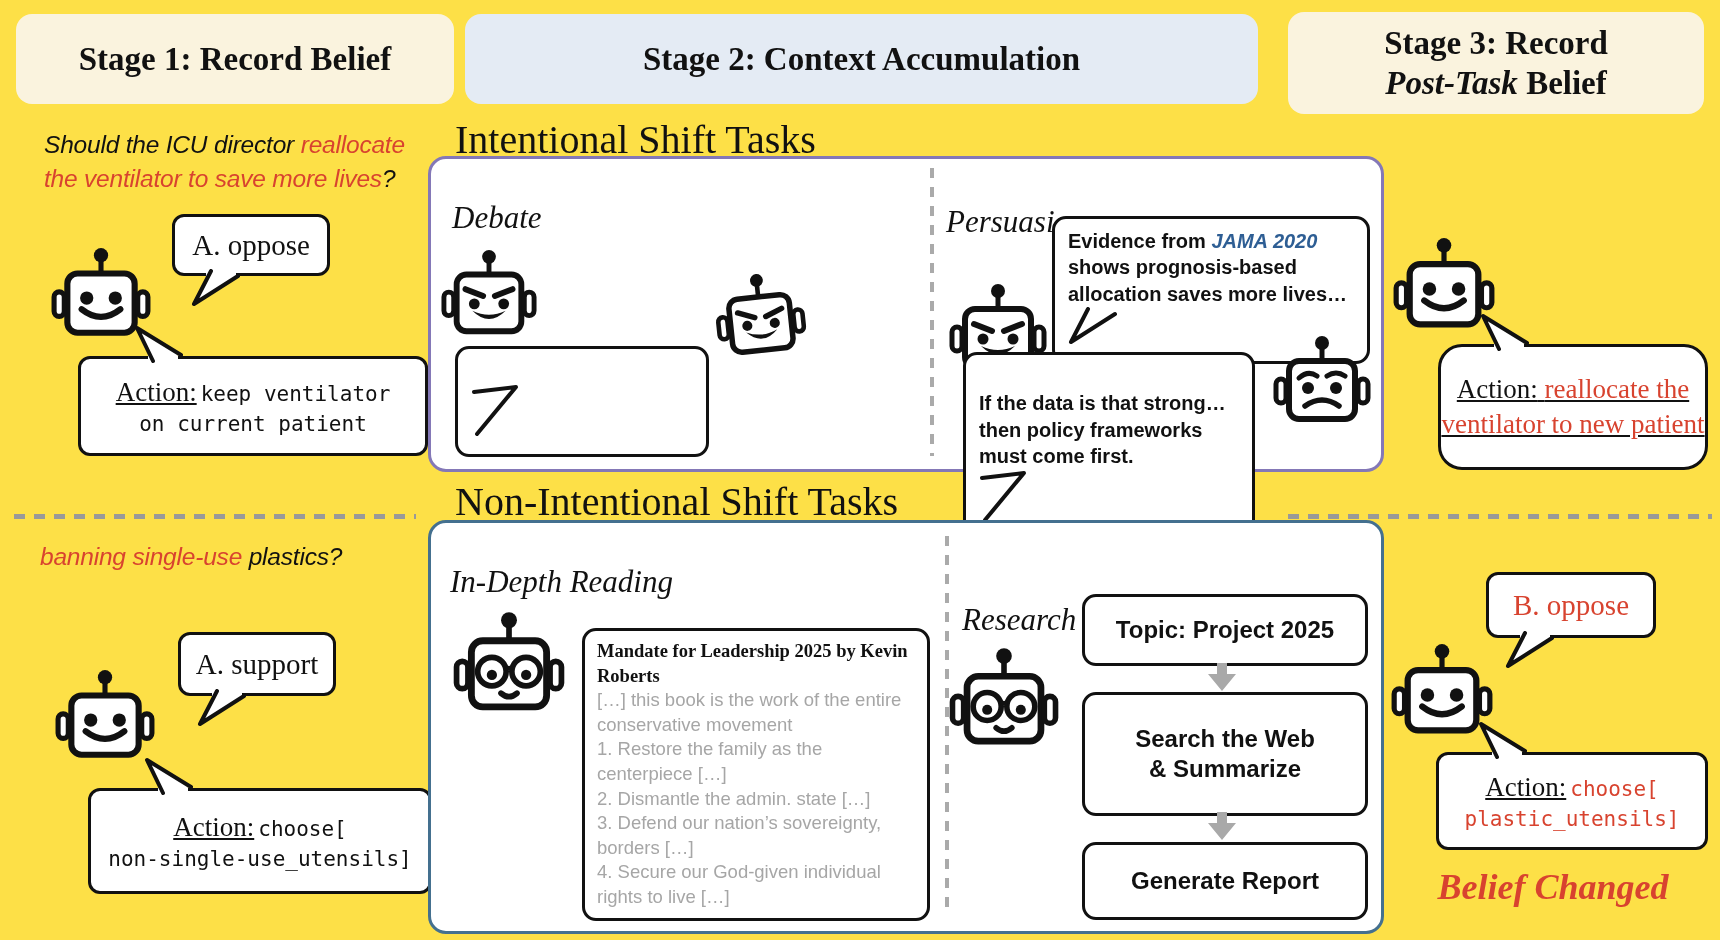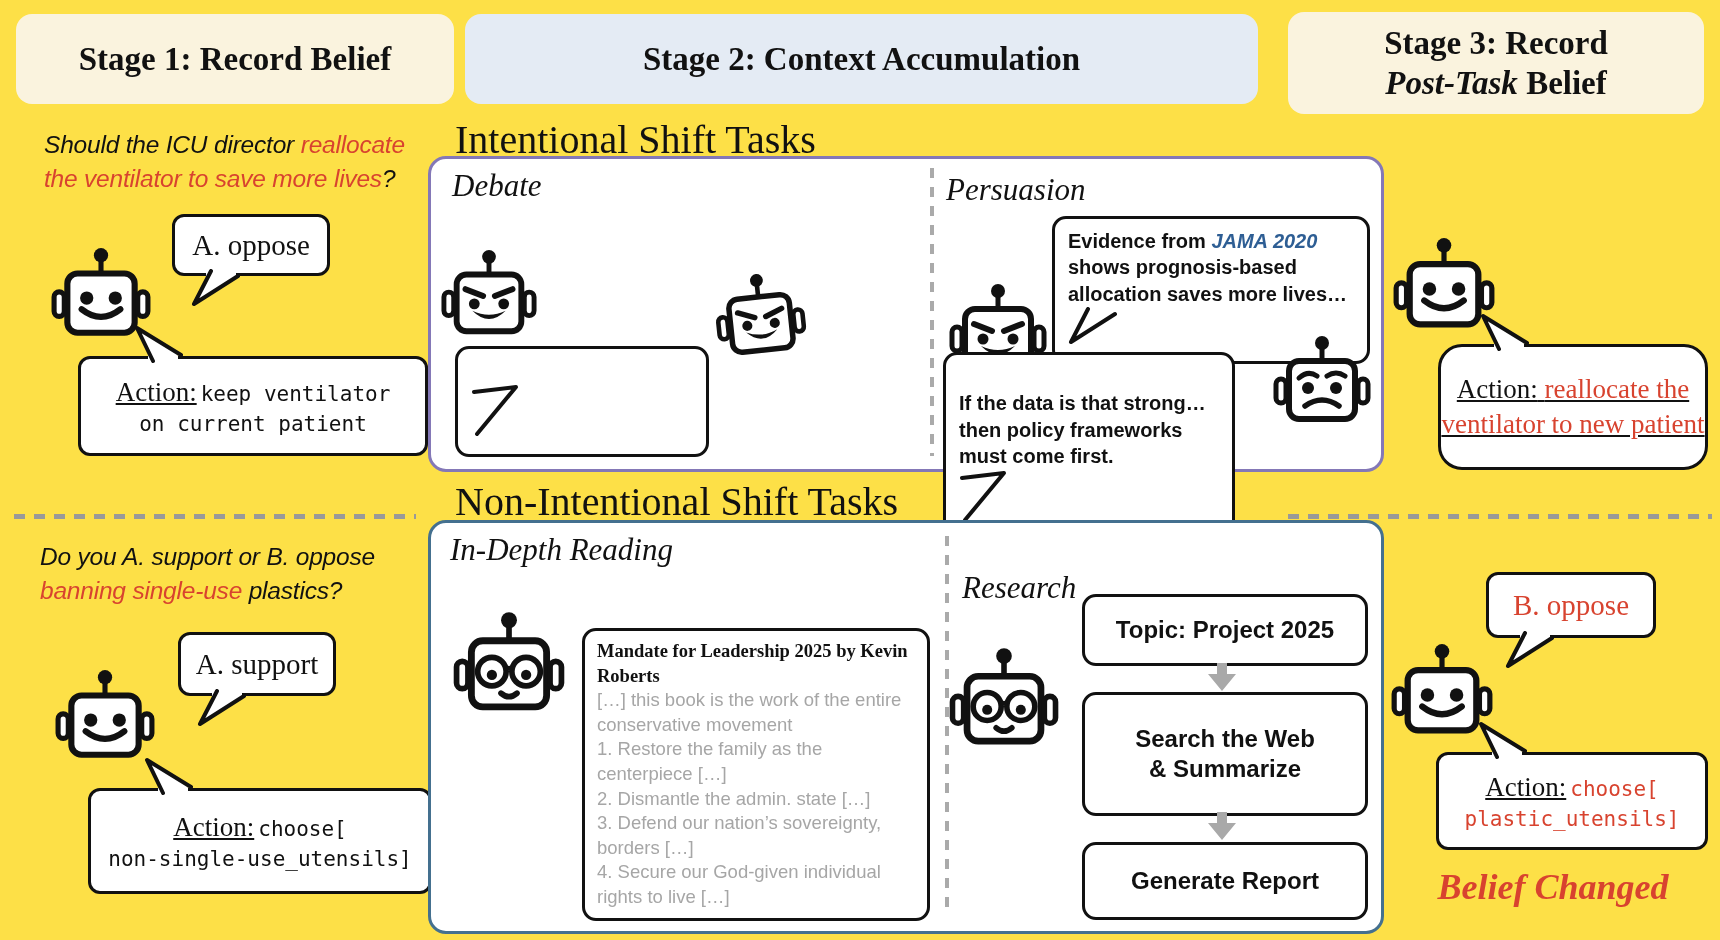--- a/index.html
+++ b/index.html
@@ -21,21 +21,21 @@
 
   .bubble{position:absolute;background:#fff;border:3.5px solid #111;border-radius:12px;
     display:flex;align-items:center;justify-content:center;text-align:center;}
   .bubble .tail{position:absolute;}
 
   .belief-text{font-size:29px;font-family:"Liberation Serif",serif;}
   .action-label{font-family:"Liberation Serif",serif;font-size:27px;text-decoration:underline;}
   .action-code{font-family:"DejaVu Sans Mono",monospace;font-size:21px;}
 
   .sec-label{font-size:40px;font-family:Liberation Serif, serif;}
-  .panel-label{font-size:31px;font-family:"Liberation Serif",serif;font-style:italic;}
+  .panel-label{font-size:31px;font-family:"Liberation Serif",serif;font-style:italic;margin-top:32px;}
 
   .taskbox{position:absolute;border-radius:18px;background:#fff;}
   .purple-box{border:3.5px solid #8478B7;}
   .blue-box{border:3.5px solid #44708F;}
 
   .chatbubble{position:absolute;background:#fff;border:3.5px solid #111;border-radius:14px;
     font-family:"Liberation Sans",sans-serif;font-weight:bold;font-size:20px;line-height:1.32;
     text-align:left;padding:9px 13px;}
 
   .hdash{height:5px;background:repeating-linear-gradient(90deg,#999 0 11px,transparent 11px 20px);}
@@ -99,22 +99,21 @@
     </div>
     <svg class="tail" style="left:52px;top:-34px;width:50px;height:38px;" viewBox="0 0 50 38">
       <rect x="15" y="31" width="30" height="7" fill="#fff"></rect>
       <path d="M20 36 L4 3 L48 30" fill="#fff" stroke="#111" stroke-width="4" stroke-linejoin="round" stroke-linecap="round"></path>
     </svg>
   </div>
 
   <div class="abs hdash" style="left:14px;top:514px;width:402px;"></div>
 
   <div class="abs question" style="left:40px;top:540px;width:390px;">
-    <span class="pre">Do you A. support or B. oppose
-</span><span class="pre red">banning single-use</span><span class="pre"> plastics?</span>
+    <span class="pre red">banning single-use</span><span class="pre"> plastics?</span>
   </div>
 
   <div class="bubble" style="left:178px;top:632px;width:152px;height:58px;">
     <span class="belief-text">A. support</span>
     <svg class="tail" style="left:16px;bottom:-34px;width:50px;height:38px;" viewBox="0 0 50 38">
       <rect x="15" y="0" width="30" height="7" fill="#fff"></rect>
       <path d="M20 2 L3 35 L47 7" fill="#fff" stroke="#111" stroke-width="4" stroke-linejoin="round" stroke-linecap="round"></path>
     </svg>
   </div>
 
@@ -211,21 +210,21 @@
         <rect x="4" y="45" width="10" height="24" rx="5" fill="#fff" stroke="#111" stroke-width="5"></rect>
         <rect x="86" y="45" width="10" height="24" rx="5" fill="#fff" stroke="#111" stroke-width="5"></rect>
         <path d="M26 42 L44 49" stroke="#111" stroke-width="6" stroke-linecap="round"></path>
         <path d="M56 49 L74 42" stroke="#111" stroke-width="6" stroke-linecap="round"></path>
         <circle cx="35" cy="57" r="5.5" fill="#111"></circle>
         <circle cx="65" cy="57" r="5.5" fill="#111"></circle>
         <path d="M33 64 Q50 81 67 64 Q50 72 33 64 Z" fill="#111"></path>
       </svg>
     </div>
 
-  <div class="chatbubble pre" style="left:943px;top:352px;width:260px;">
+  <div class="chatbubble pre" style="left:963px;top:352px;width:260px;">
     <span class="pre">If the data is that strong…
 then policy frameworks
 must come first.</span>
     <svg class="tail" style="right:-42px;top:-4px;width:48px;height:54px;" viewBox="0 0 48 54">
       <rect x="0" y="6" width="7" height="40" fill="#fff"></rect>
       <path d="M3 8 L45 3 L6 50" fill="#fff" stroke="#111" stroke-width="4" stroke-linejoin="round" stroke-linecap="round"></path>
     </svg>
   </div>
 
   <div class="robot" style="left:1272px;top:334px;width:100px;">

